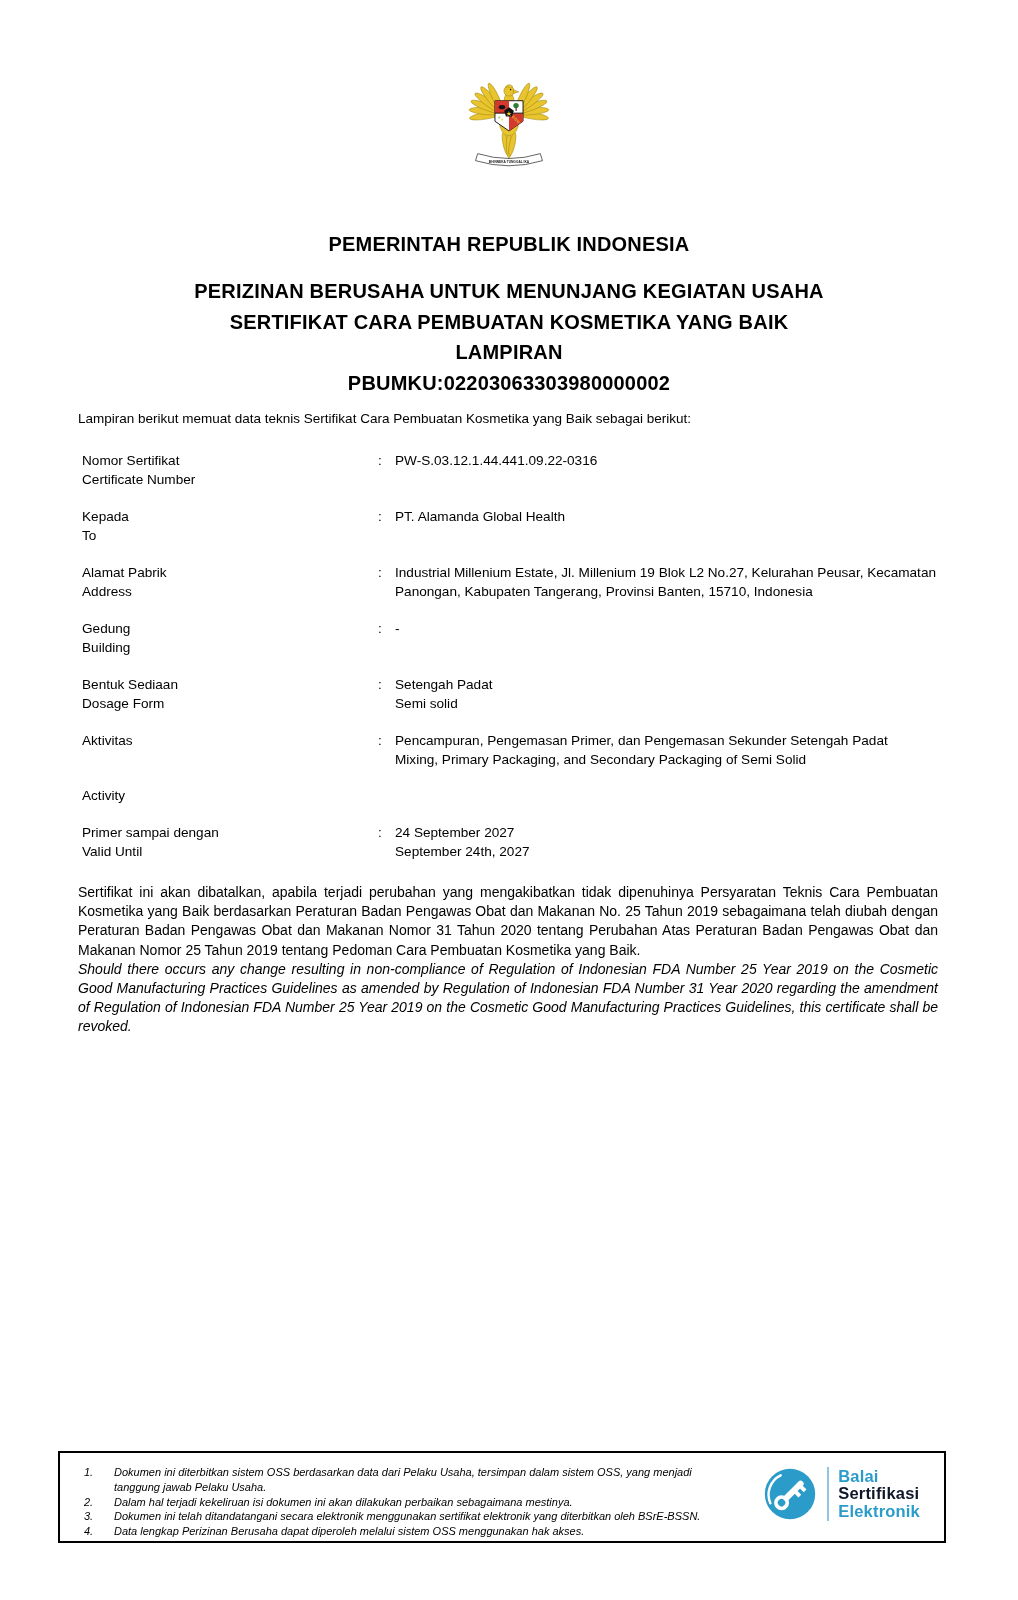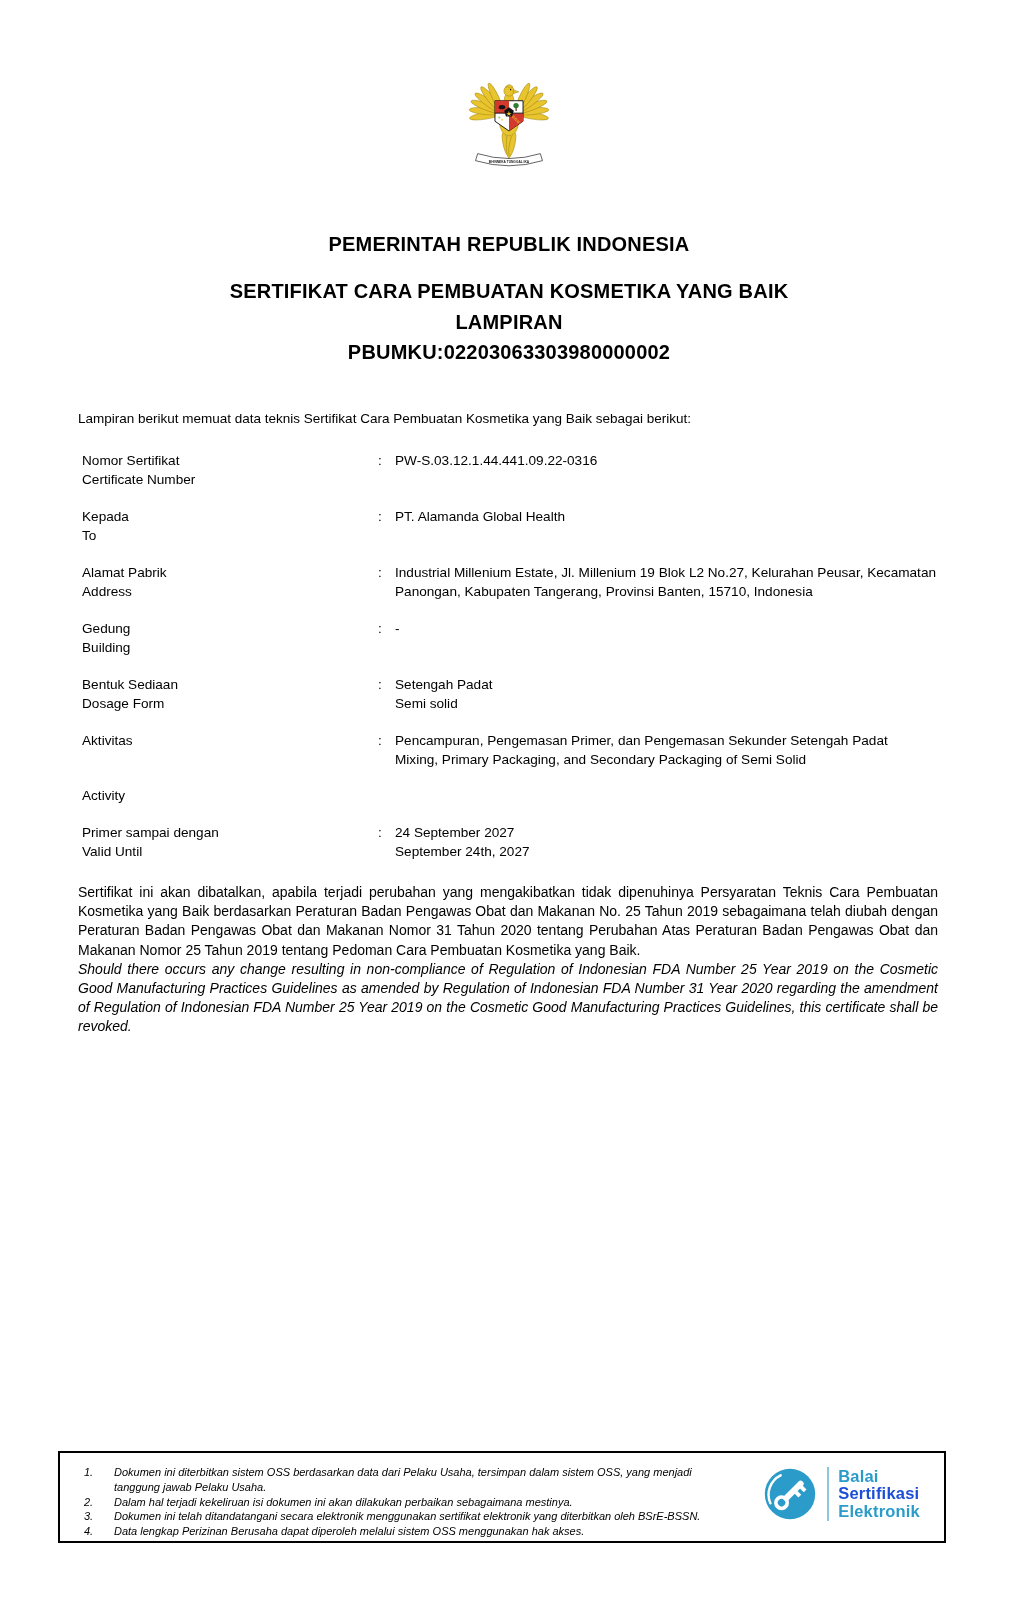--- a/index.html
+++ b/index.html
@@ -101,20 +101,21 @@
     </g>
 
     <path d="M32,166 Q90,184 148,166 L152,179 Q90,198 28,179 Z" fill="#ffffff" stroke="#333" stroke-width="1.4"></path>
     <text x="90" y="183" font-size="6" text-anchor="middle" fill="#222" font-weight="bold">BHINNEKA TUNGGAL IKA</text>
   </svg>
 </div>
 
 <div class="gov-title">PEMERINTAH REPUBLIK INDONESIA</div>
 
 <div class="headings">
+  <div>PERIZINAN BERUSAHA UNTUK MENUNJANG KEGIATAN USAHA</div>
   <div>SERTIFIKAT CARA PEMBUATAN KOSMETIKA YANG BAIK</div>
   <div>LAMPIRAN</div>
   <div>PBUMKU:02203063303980000002</div>
 </div>
 
 <div class="intro">Lampiran berikut memuat data teknis Sertifikat Cara Pembuatan Kosmetika yang Baik sebagai berikut:</div>
 
 <div class="fields">
 
   <div class="field-row">
@@ -223,17 +224,17 @@
       <g transform="rotate(45 30 30)" fill="#ffffff">
         <rect x="27" y="11" width="6.5" height="28" rx="3"></rect>
         <rect x="33" y="14" width="6" height="4.2"></rect>
         <rect x="33" y="22" width="6" height="4.2"></rect>
         <circle cx="30.2" cy="43" r="6" fill="none" stroke="#ffffff" stroke-width="4"></circle>
       </g>
     </svg>
     <div class="bsre-divider"></div>
     <div class="bsre-text">
       <div style="color: rgb(43, 156, 201);">Balai</div>
-      <div style="color: #1d4ed8;">Sertifikasi</div>
+      <div style="color: #0f172a;">Sertifikasi</div>
       <div style="color: rgb(43, 156, 201);">Elektronik</div>
     </div>
   </div>
 </div>
 
 </body></html>

